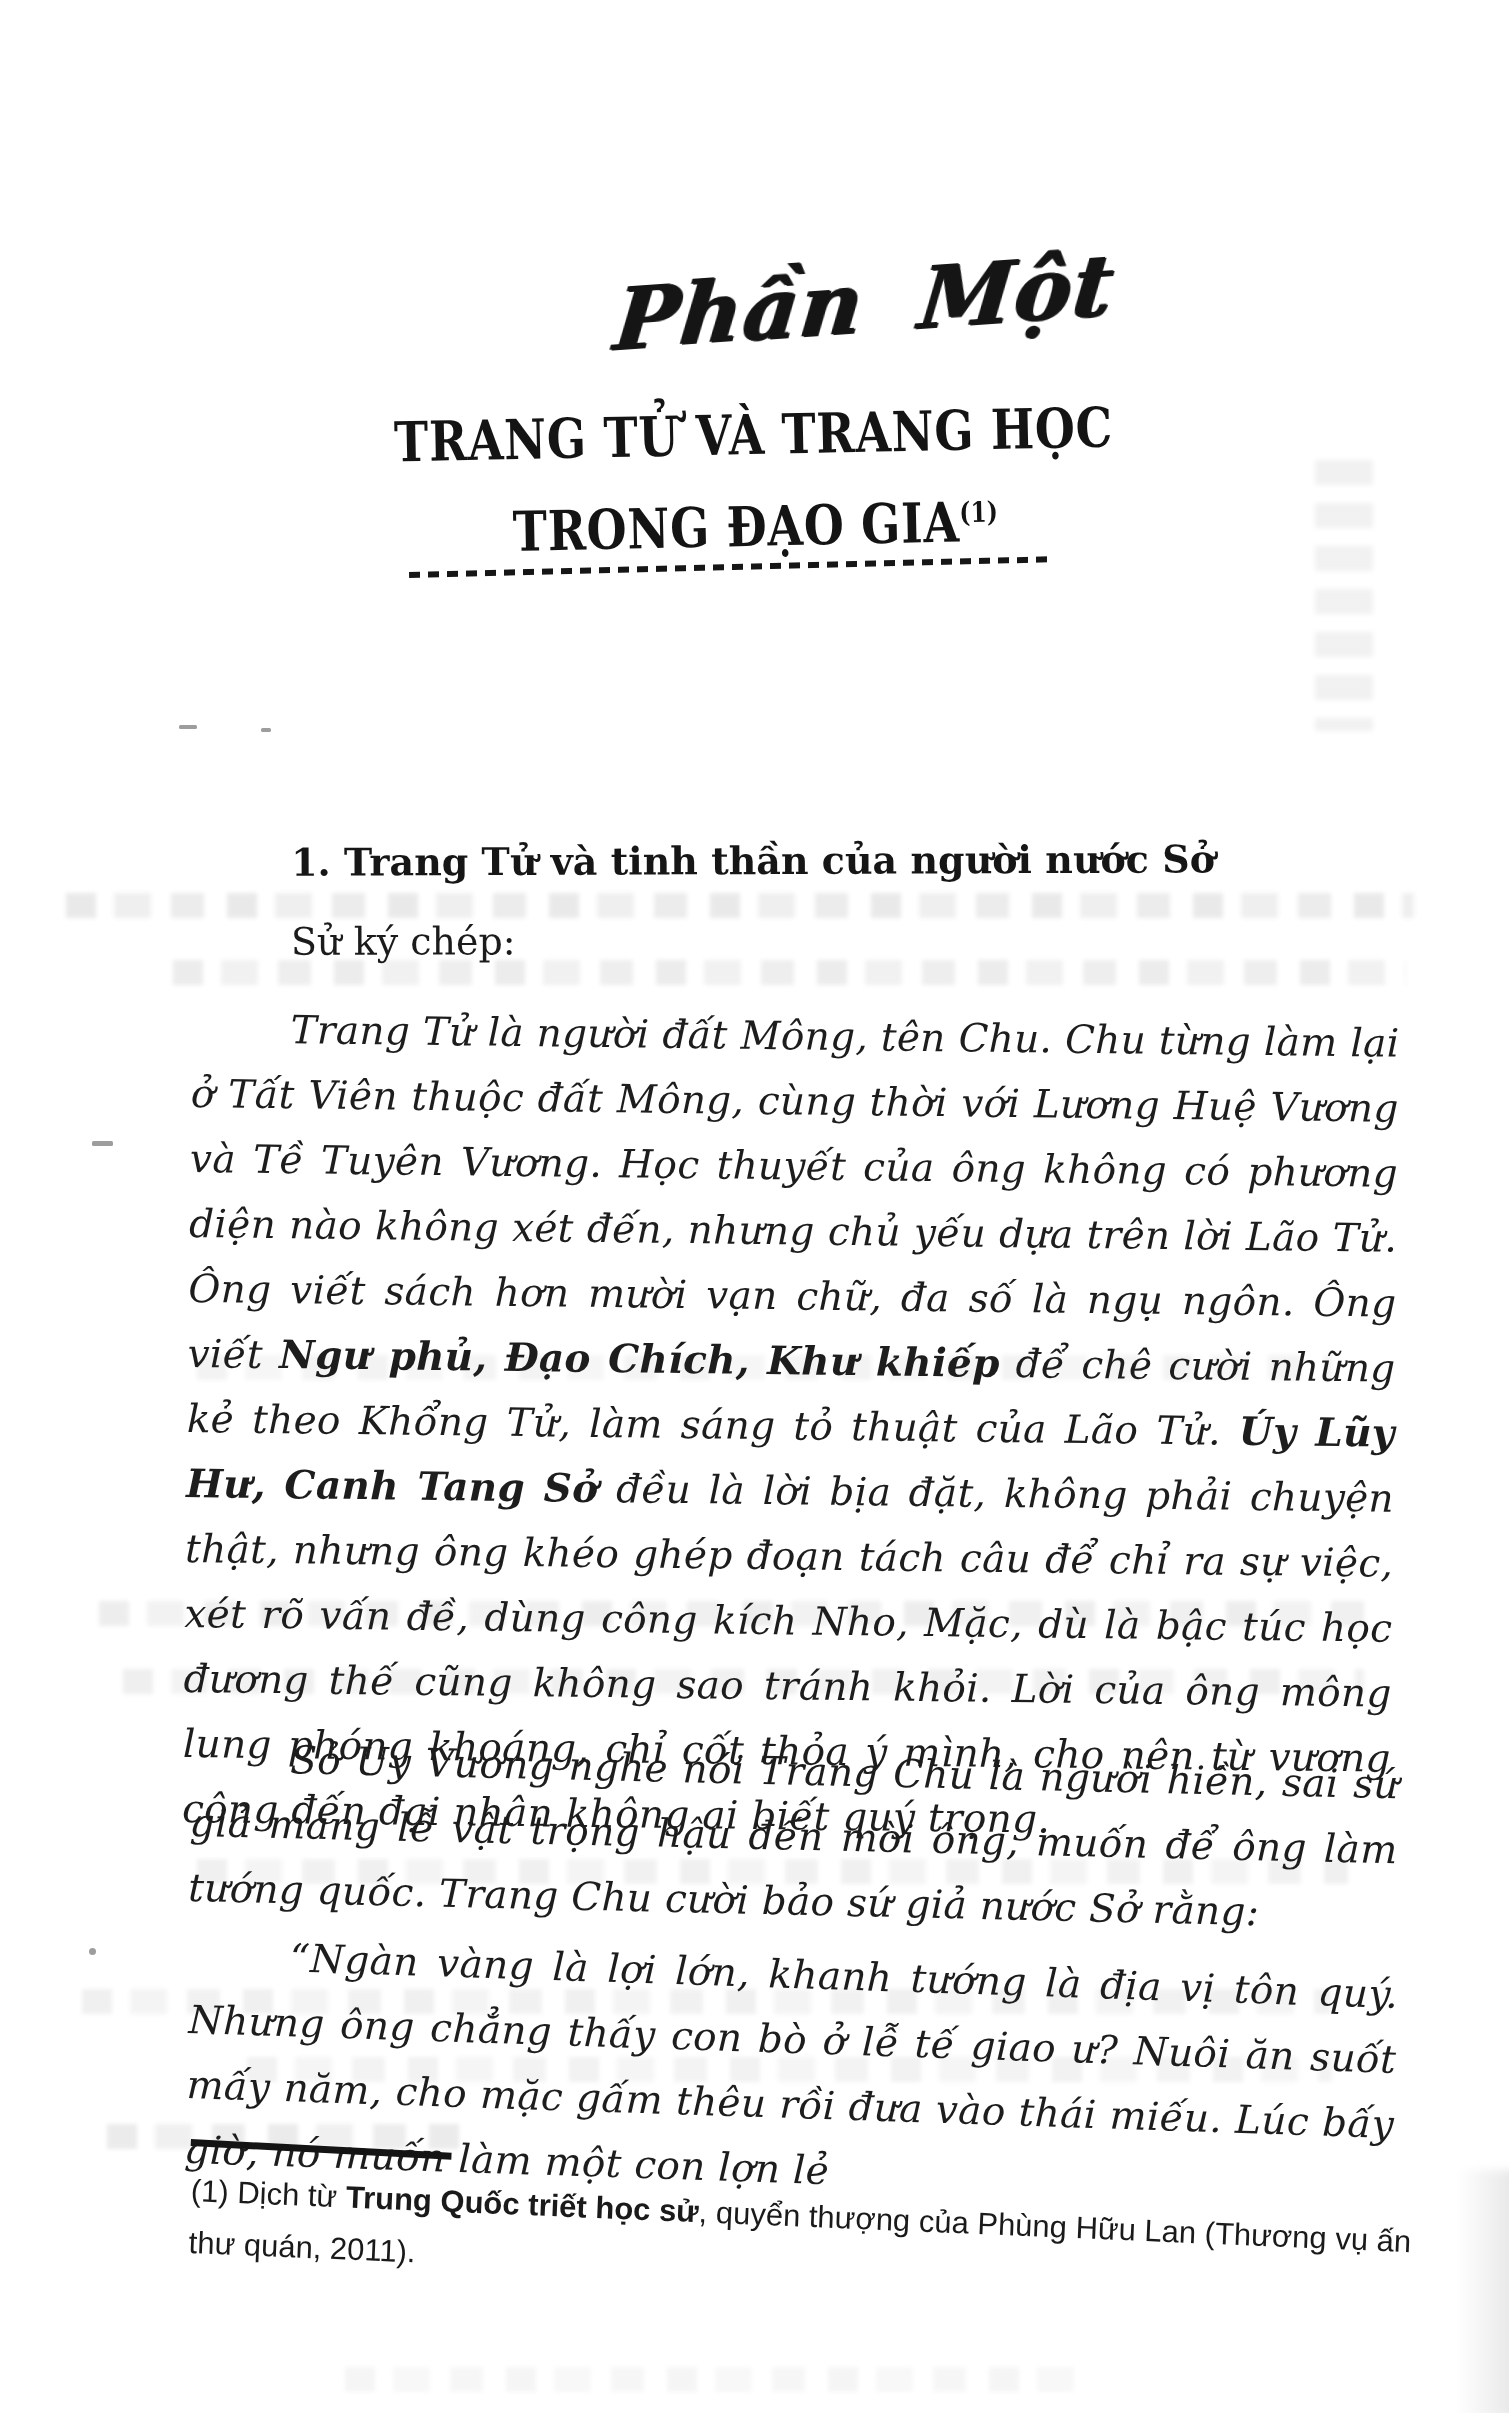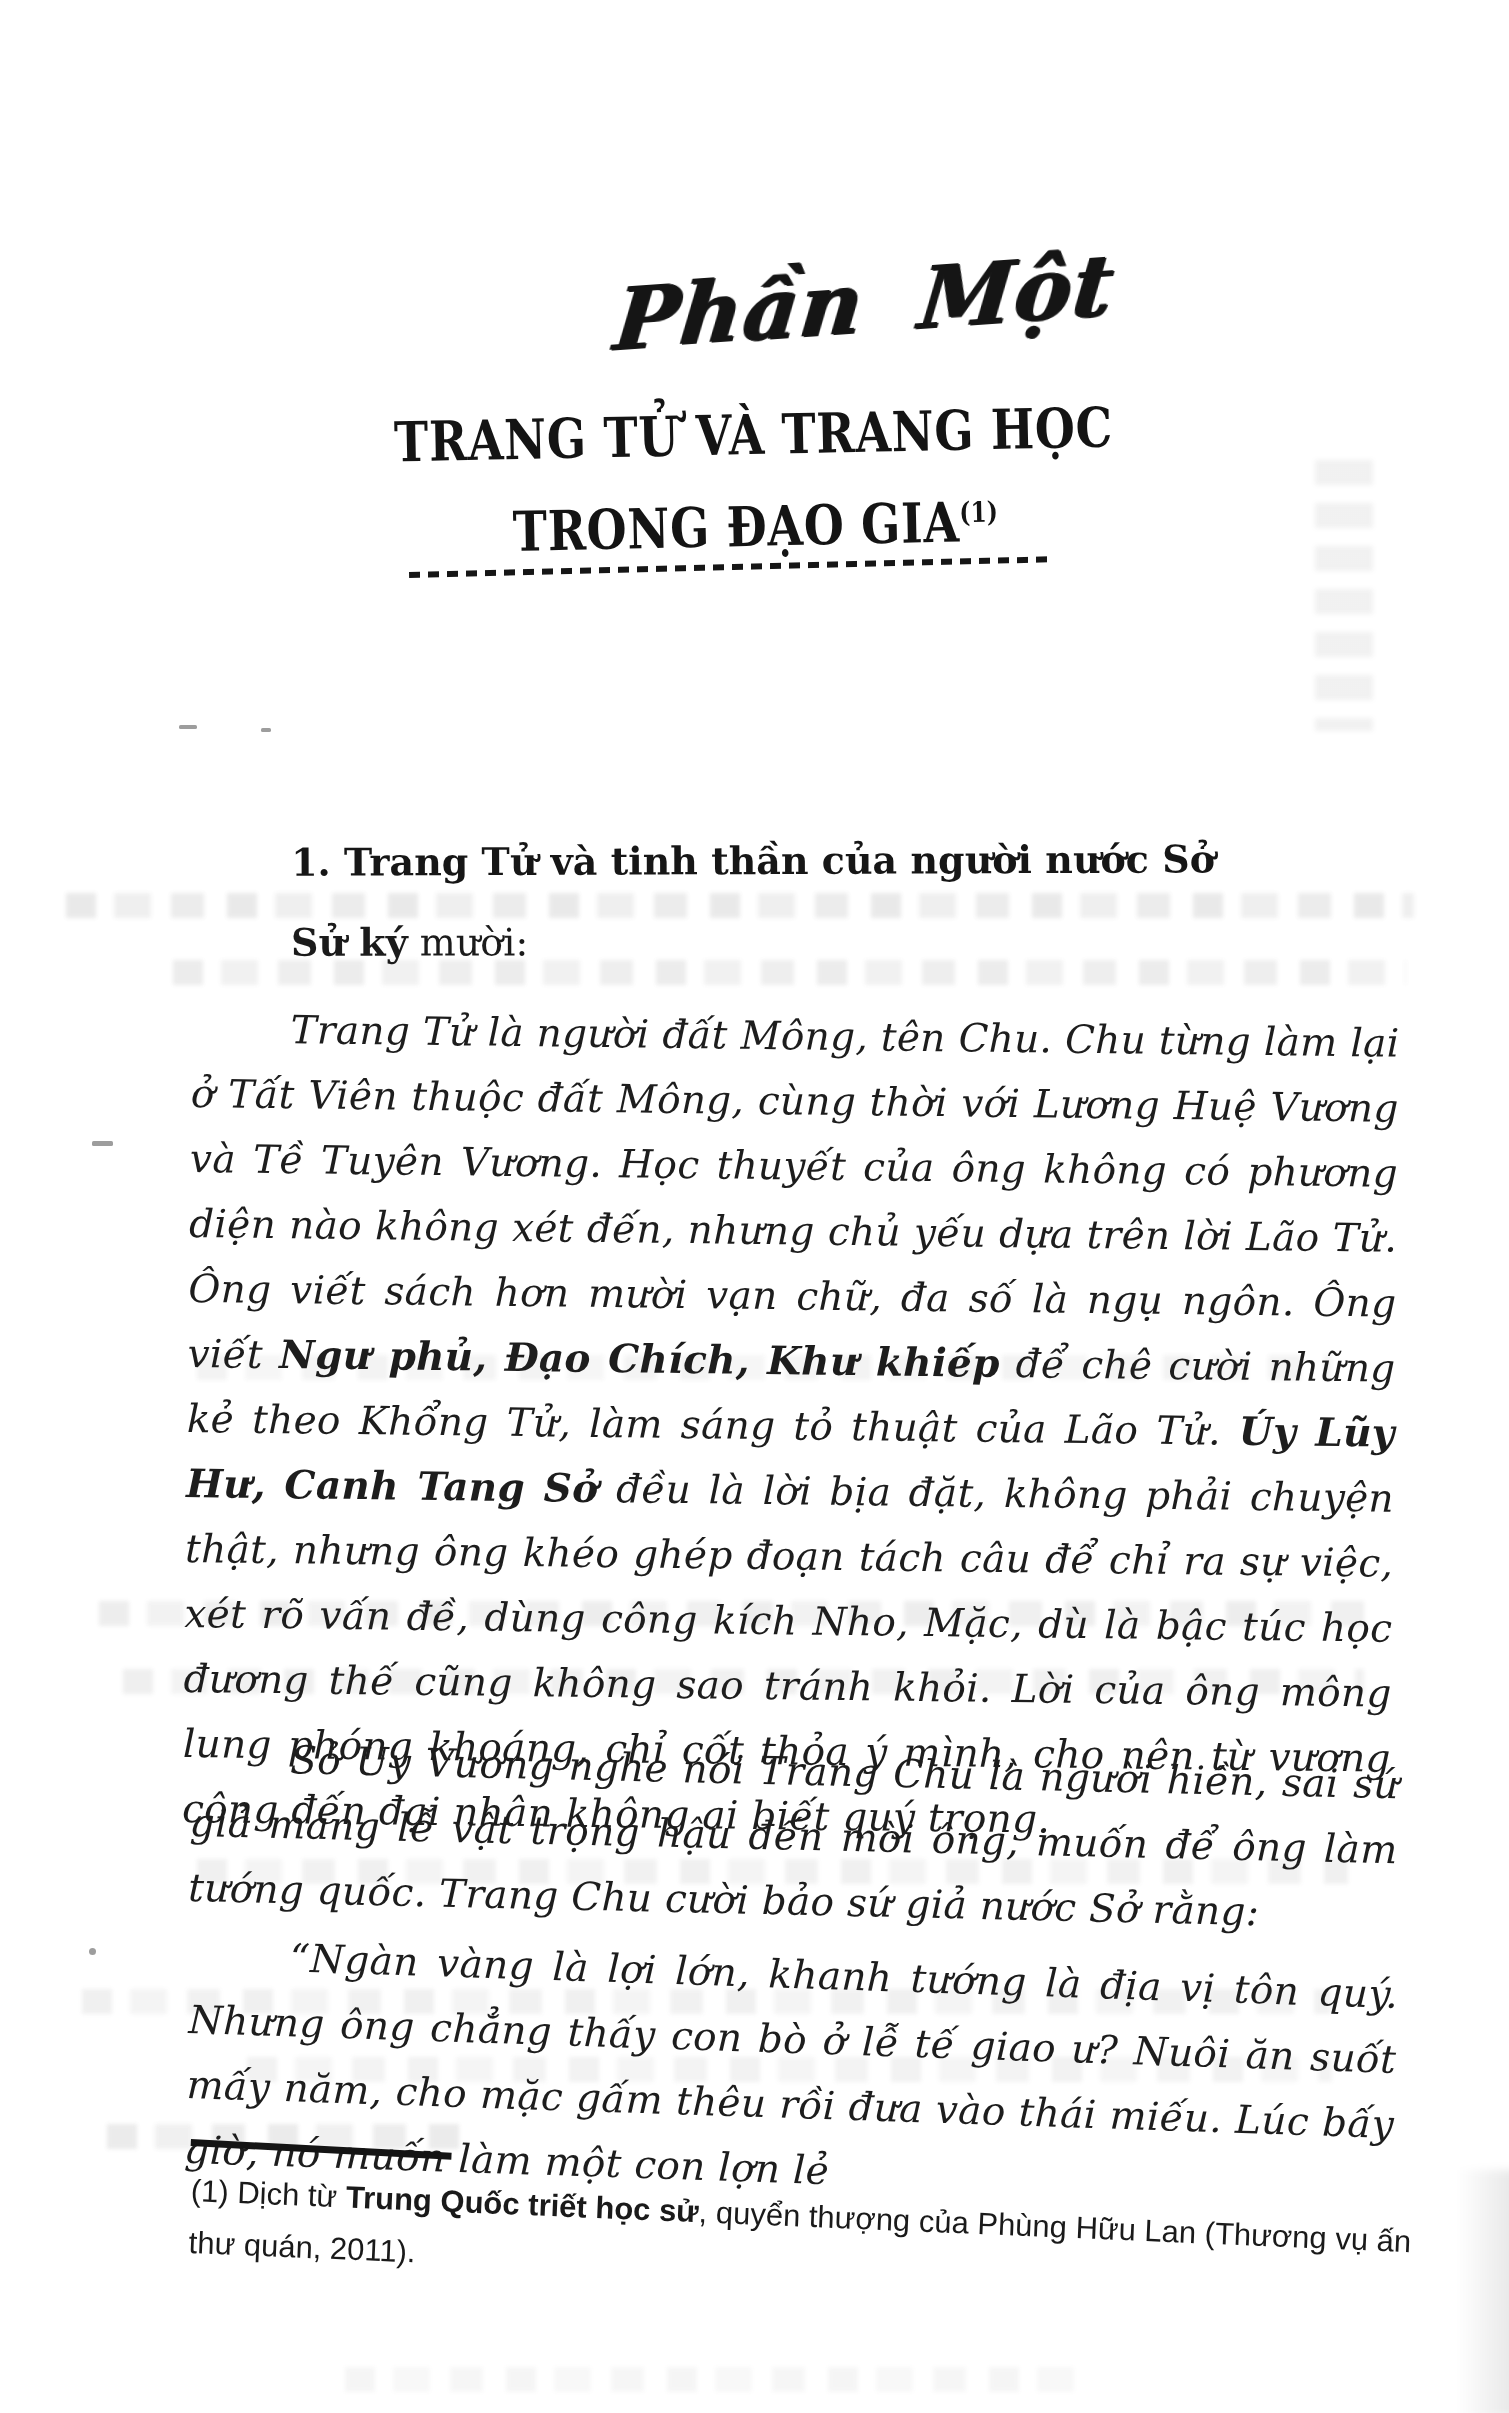--- a/index.html
+++ b/index.html
@@ -65,21 +65,21 @@
     top:837px;
     font-weight:bold;font-size:38px;line-height:51px;
     text-indent:99px;transform:rotate(-.2deg);
     color:#161616;
   }
   .lead-line{
     top:917px;
     font-size:38px;line-height:51px;text-indent:99px;
     transform:rotate(-.1deg);color:#1b1b1b;
   }
-  .lead-line .b{font-weight:bold;margin-top:43px;}
+  .lead-line .b{font-weight:normal;margin-top:43px;}
   .body-para{
     font-style:italic;font-size:39px;line-height:65px;
     text-align:justify;text-indent:99px;letter-spacing:0.3px;
     color:#1d1d1d;
   }
   .body-para b{font-weight:bold;font-style:italic;}
   .para1{top:996px;transform:rotate(.7deg);}
   .para2{top:1725px;transform:rotate(1.3deg);}
   .para3{top:1922px;transform:rotate(1.9deg);}
 
@@ -123,21 +123,21 @@
 
   <div class="title-block">
     <div>TRANG TỬ VÀ TRANG HỌC</div>
     <div><span>TRONG ĐẠO GIA</span><sup>(1)</sup></div>
   </div>
 
   <div class="dash-rule"></div>
 
   <div class="tblock section-heading">1. Trang Tử và tinh thần của người nước Sở</div>
 
-  <div class="tblock lead-line"><span class="b">Sử ký</span><span> mười:</span></div>
+  <div class="tblock lead-line"><span class="b">Sử ký</span><span> chép:</span></div>
 
   <div class="tblock body-para para1"><span>Trang Tử là người đất Mông, tên Chu. Chu từng làm lại ở Tất Viên thuộc đất Mông, cùng thời với Lương Huệ Vương và Tề Tuyên Vương. Học thuyết của ông không có phương diện nào không xét đến, nhưng chủ yếu dựa trên lời Lão Tử. Ông viết sách hơn mười vạn chữ, đa số là ngụ ngôn. Ông viết </span><b>Ngư phủ, Đạo Chích, Khư khiếp</b><span> để chê cười những kẻ theo Khổng Tử, làm sáng tỏ thuật của Lão Tử. </span><b>Úy Lũy Hư, Canh Tang Sở</b><span> đều là lời bịa đặt, không phải chuyện thật, nhưng ông khéo ghép đoạn tách câu để chỉ ra sự việc, xét rõ vấn đề, dùng công kích Nho, Mặc, dù là bậc túc học đương thế cũng không sao tránh khỏi. Lời của ông mông lung phóng khoáng, chỉ cốt thỏa ý mình, cho nên từ vương công đến đại nhân không ai biết quý trọng.</span></div>
 
   <div class="tblock body-para para2">Sở Uy Vương nghe nói Trang Chu là người hiền, sai sứ giả mang lễ vật trọng hậu đến mời ông, muốn để ông làm tướng quốc. Trang Chu cười bảo sứ giả nước Sở rằng:</div>
 
   <div class="tblock body-para para3">“Ngàn vàng là lợi lớn, khanh tướng là địa vị tôn quý. Nhưng ông chẳng thấy con bò ở lễ tế giao ư? Nuôi ăn suốt mấy năm, cho mặc gấm thêu rồi đưa vào thái miếu. Lúc bấy giờ, nó muốn làm một con lợn lẻ</div>
 
   <div class="fn-rule"></div>
   <div class="footnote"><span>(1) Dịch từ </span><b>Trung Quốc triết học sử</b><span>, quyển thượng của Phùng Hữu Lan (Thương vụ ấn thư quán, 2011).</span></div>
 

